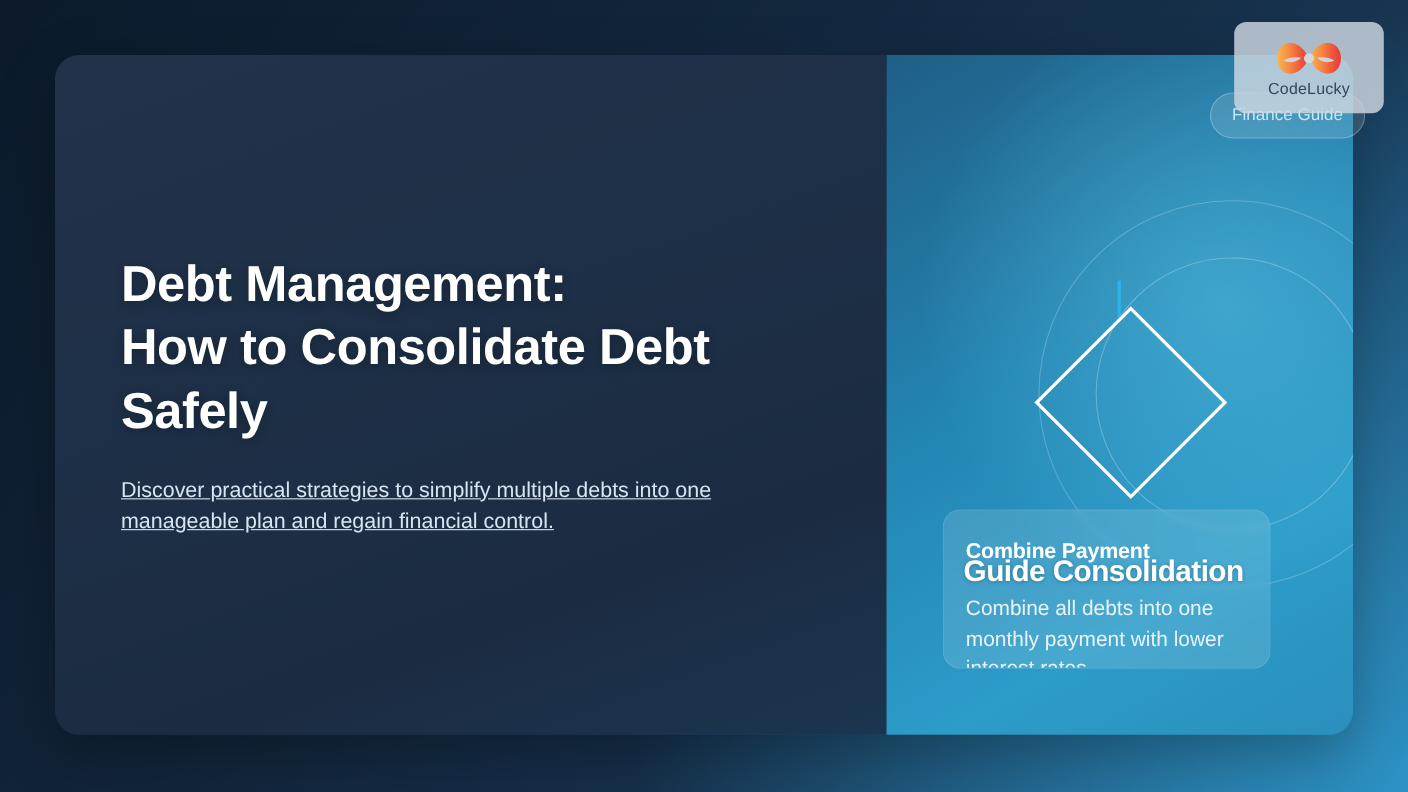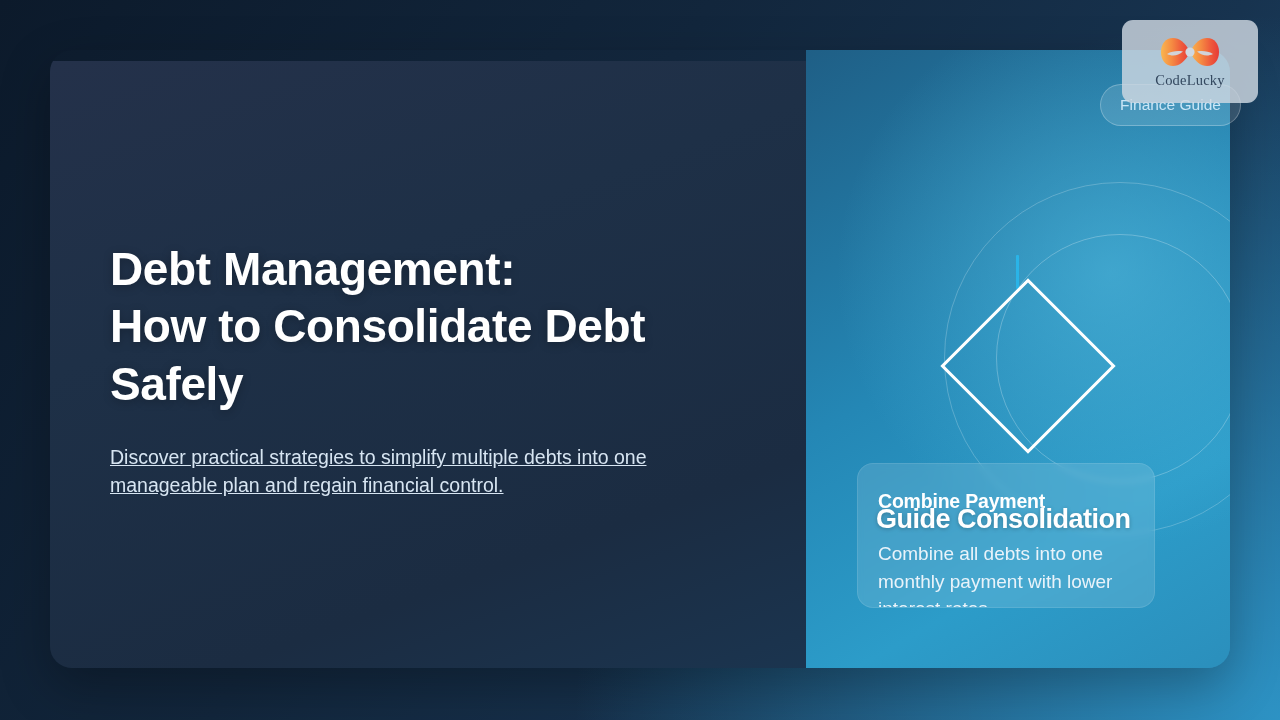--- a/index.html
+++ b/index.html
@@ -30,21 +30,20 @@
   
   .left-pane {
     position:relative;
     width:756px;
     height:100%;
     background:linear-gradient(160deg, #24314a 0%, #1e3047 35%, #1b2c42 75%, #1b3550 100%);
     padding:0 60px;
     display:flex;
     flex-direction:column;
     justify-content:center;
-    margin-top:11px;
   }
   .headline {
     color:#ffffff;
     font-size:46px;
     font-weight:bold;
     line-height:1.255;
     letter-spacing:-0.4px;
     white-space:pre-line;
     text-shadow:0 2px 10px rgba(0,0,0,0.25);
   }
@@ -160,21 +159,20 @@
     align-items:center;
     justify-content:center;
     gap:2px;
     z-index:8;
   }
   .watermark svg { display:block; }
   .wm-text {
     color:#33475e;
     font-size:14.5px;
     letter-spacing:0.2px;
-    font-family:Liberation Serif, serif;
   }
 </style>
 </head>
 <body>
 
 <div class="slide-card">
 
   <div class="left-pane">
     <h1 class="headline">Debt Management:
 How to Consolidate Debt Safely</h1>

